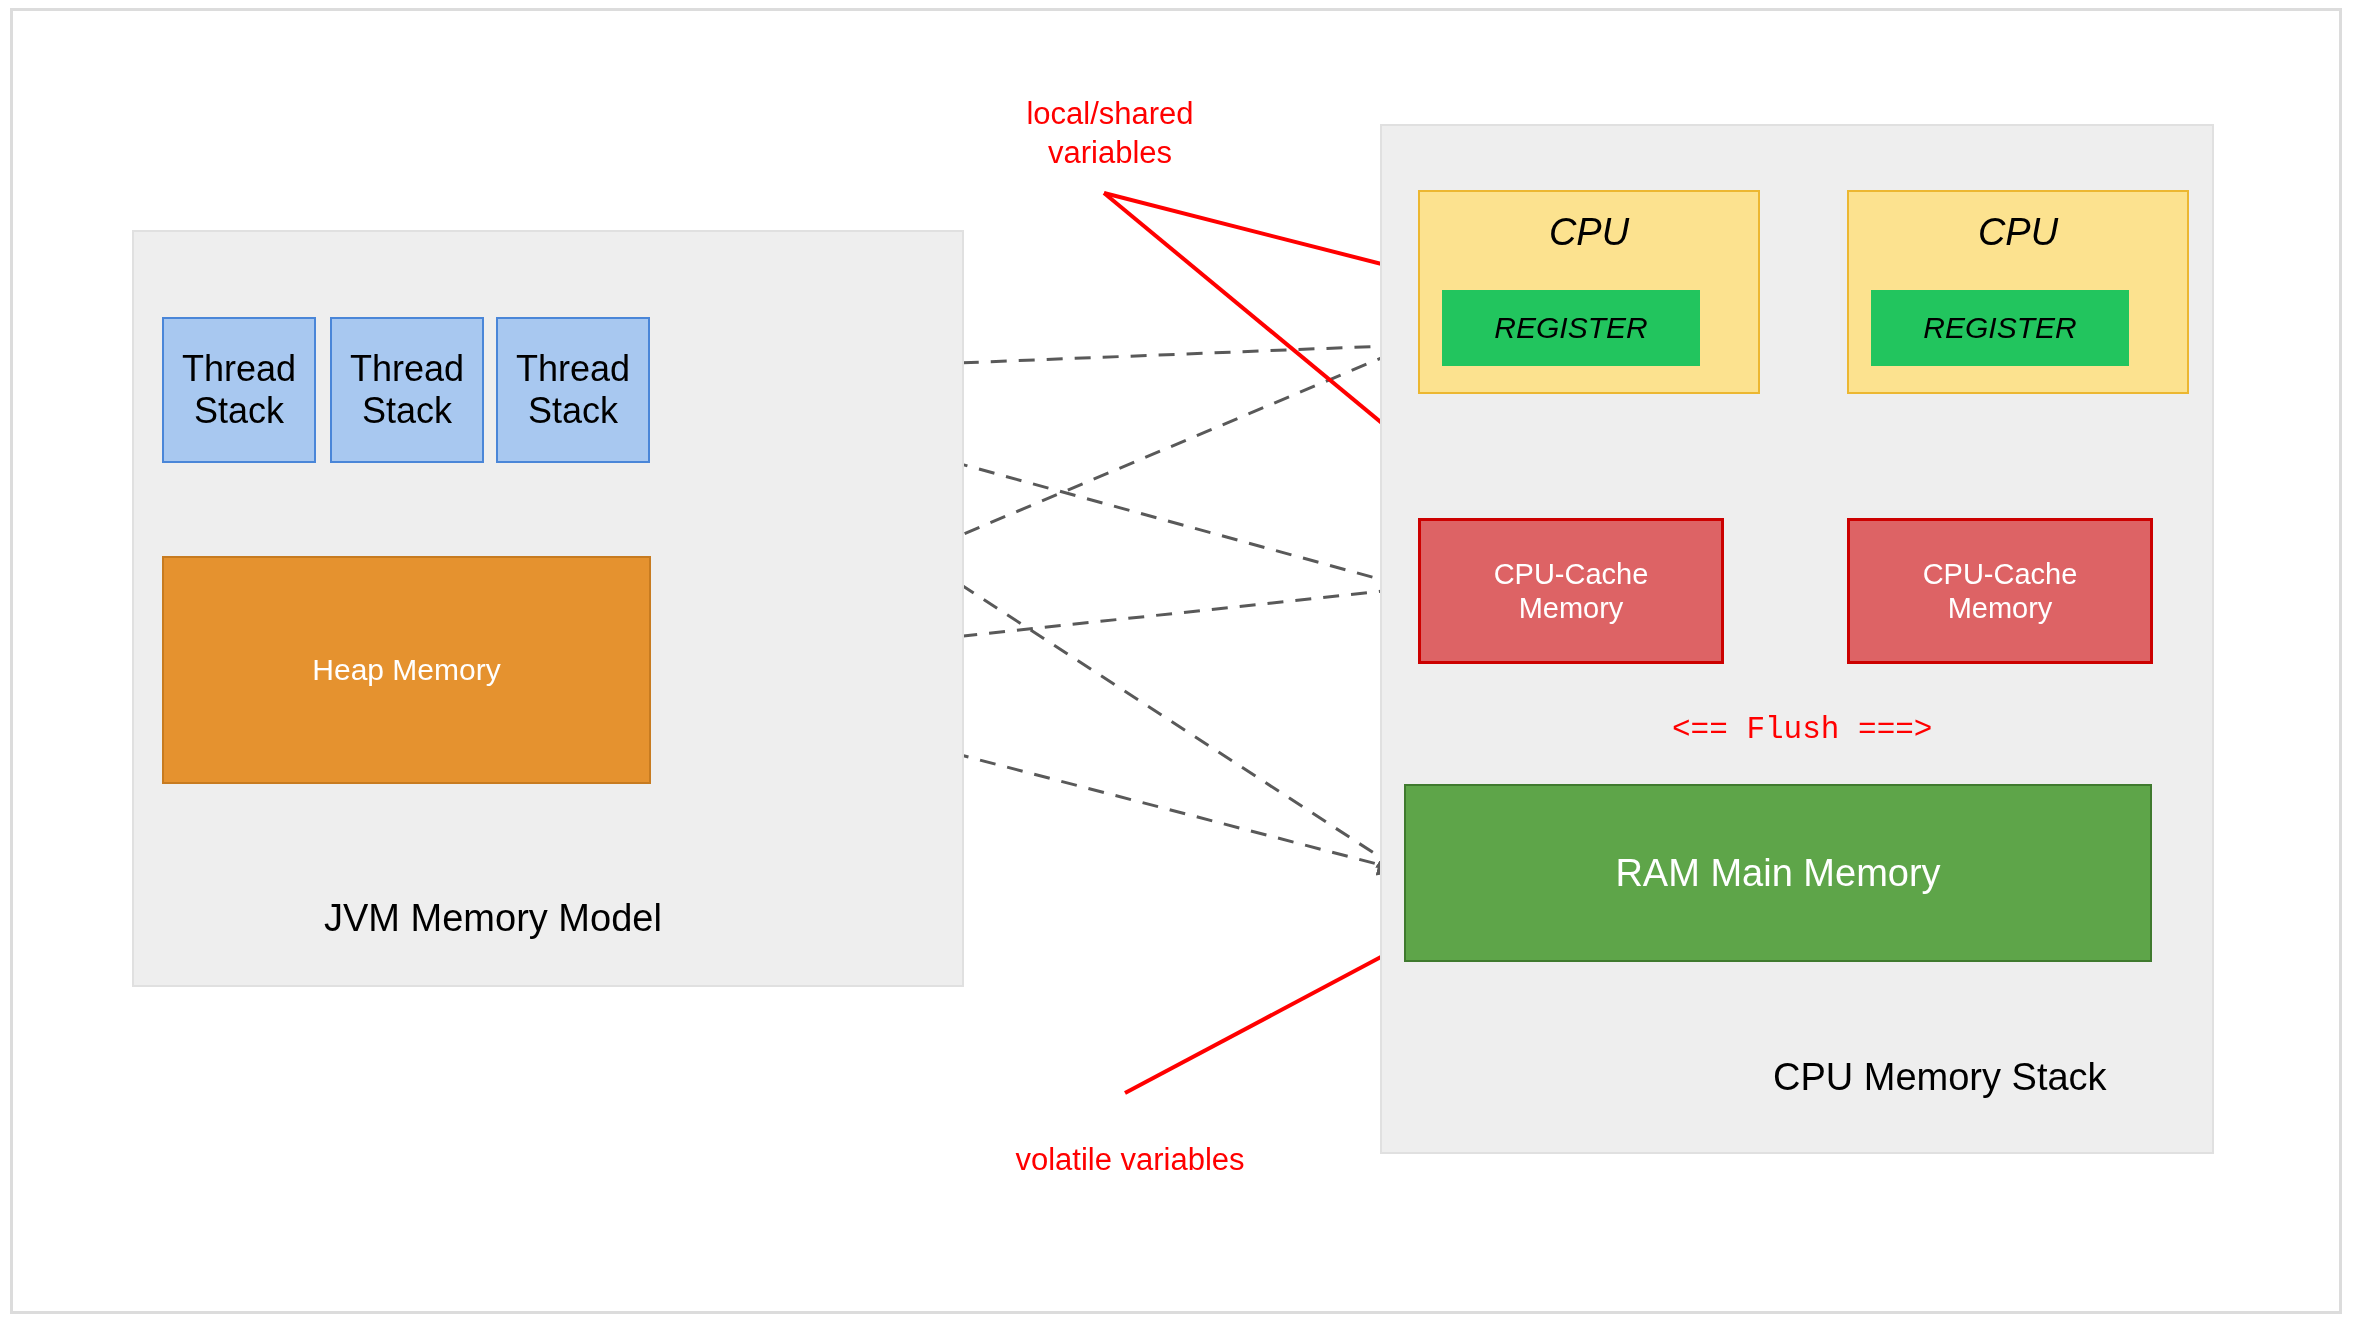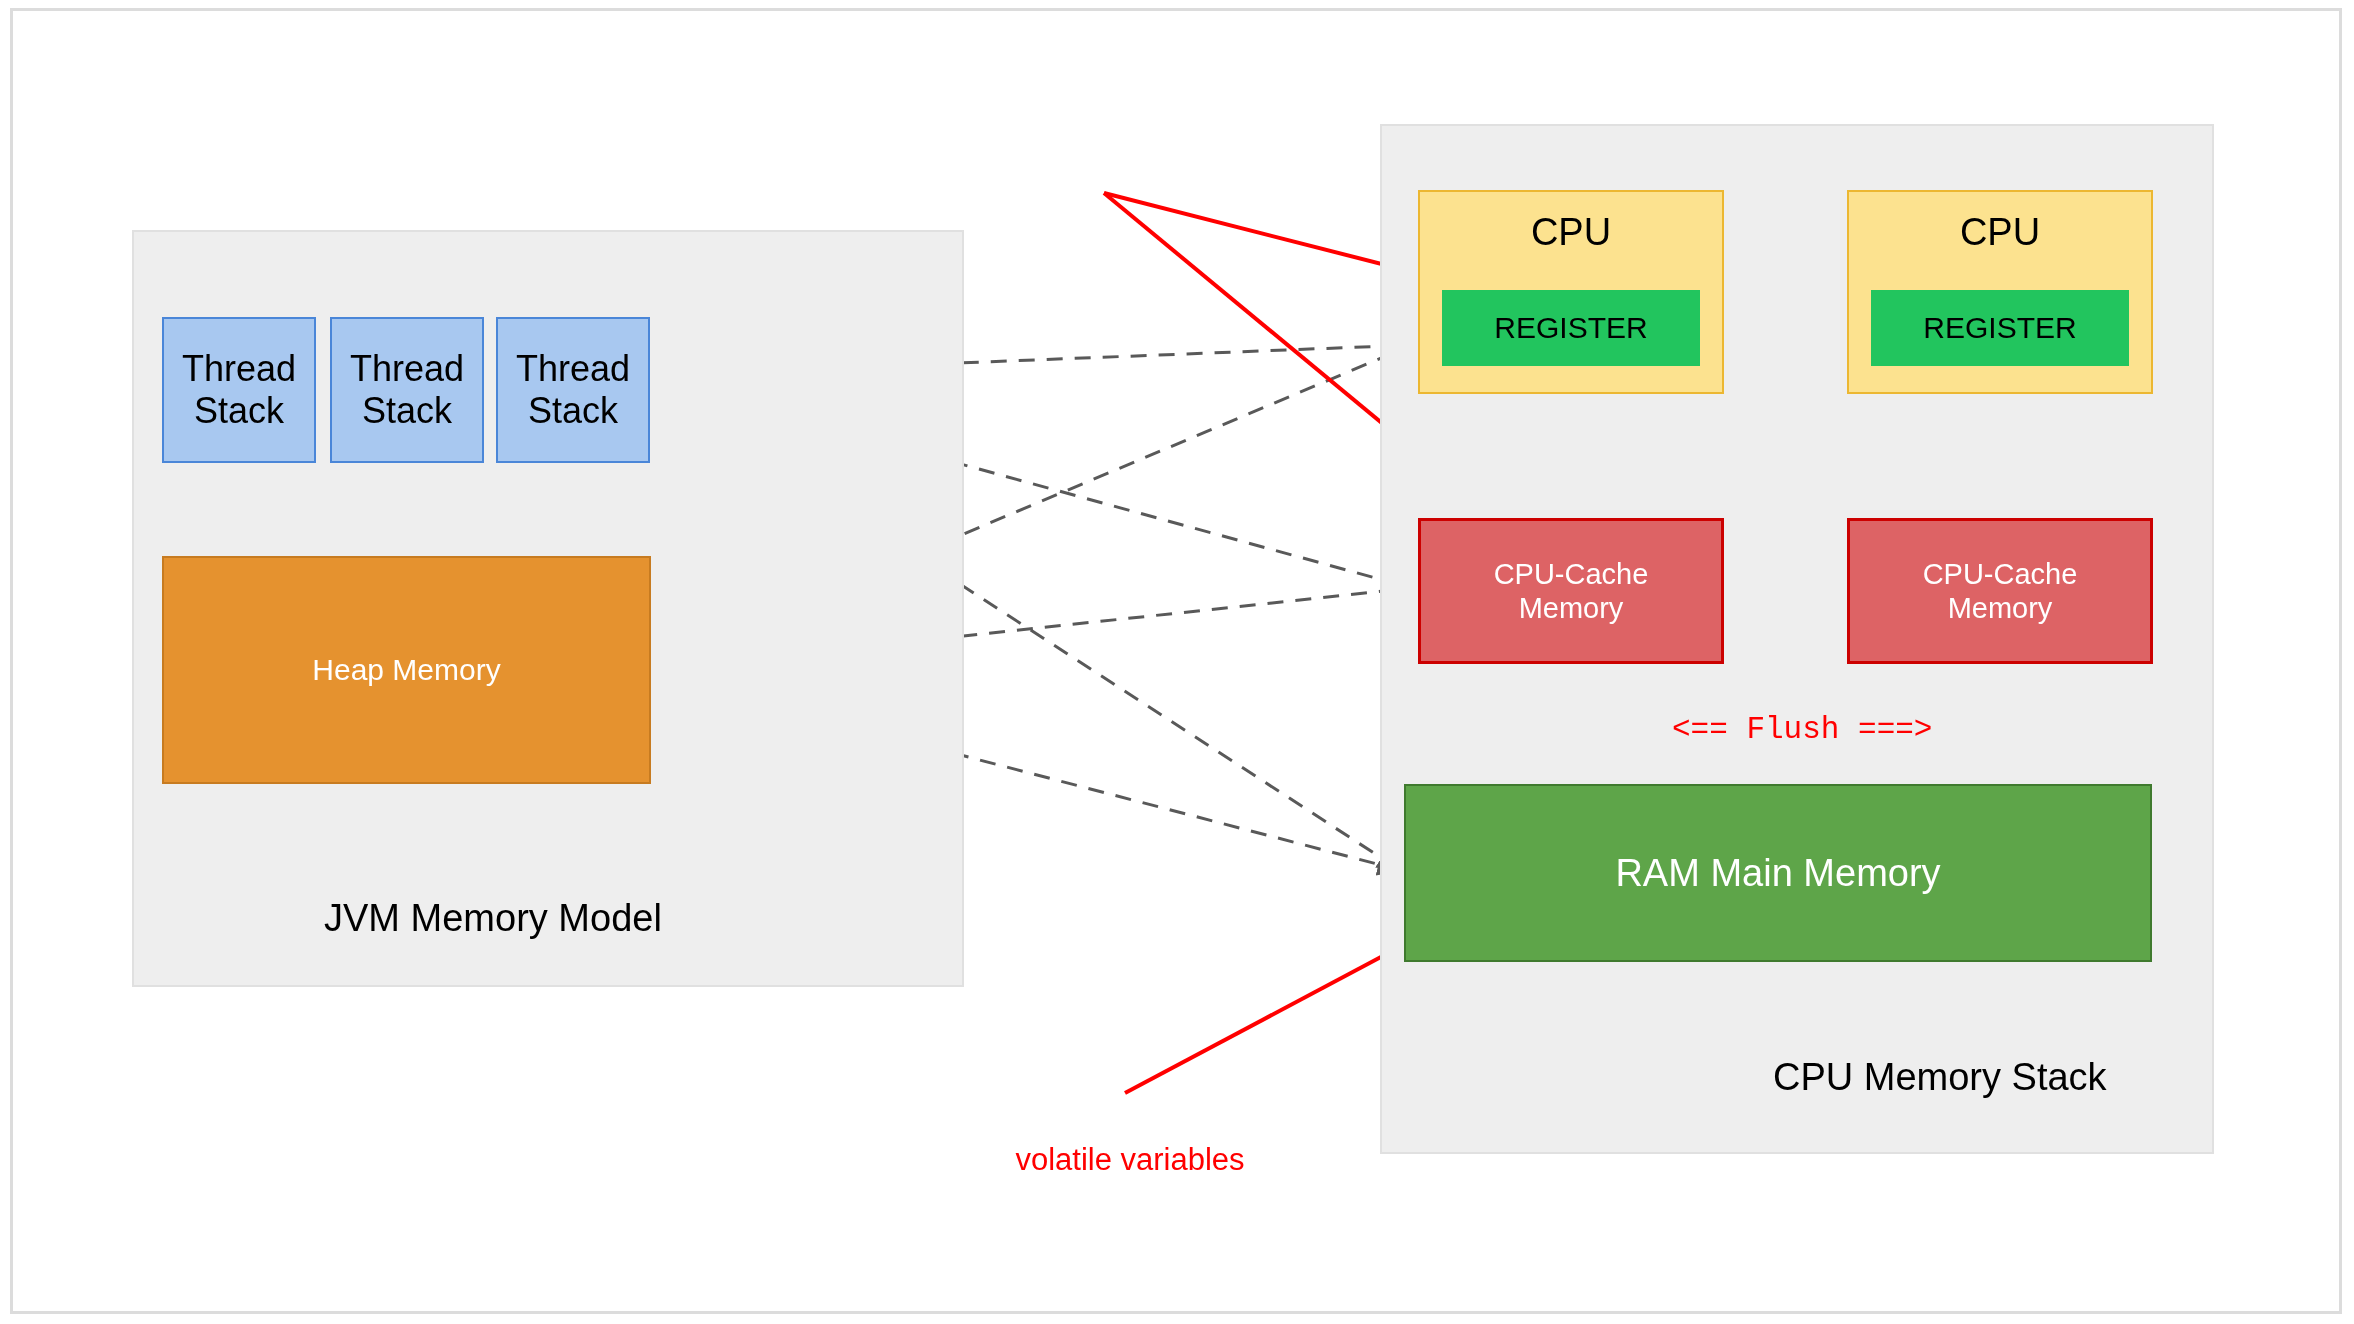--- a/index.html
+++ b/index.html
@@ -71,25 +71,26 @@
   #heap-memory {
     left: 162px; top: 556px; width: 489px; height: 228px;
     background: #e5922f;
     border: 2px solid #c77b20;
     font-size: 30px;
     color: #ffffff;
   }
 
   .cpu-box {
     top: 190px;
-    width: 306px;
+    width: 342px;
     height: 204px;
     background: #fce28f;
     border: 2px solid #ecb731;
     display: block;
+    font-style: italic;
   }
   #cpu-box-1 { left: 1418px; }
   #cpu-box-2 { left: 1847px; }
   .cpu-label {
     position: absolute;
     left: 0; right: 0; top: 18px;
     text-align: center;
     font-size: 38px;
     color: #000000;
   }
@@ -248,14 +249,16 @@
 Memory</div>
   <div class="node cache-box" id="cache-box-2" style="white-space: pre-line;">CPU-Cache
 Memory</div>
 
   <div class="node" id="ram-box">RAM Main Memory</div>
 
   <div id="flush-label">&lt;== Flush ===&gt;</div>
 
   <div class="panel-title" id="cpu-panel-title">CPU Memory Stack</div>
 
+  <div class="annot" id="annot-local-shared">local/shared
+variables</div>
   <div class="annot" id="annot-volatile">volatile variables</div>
 </div>
 
 </body></html>

